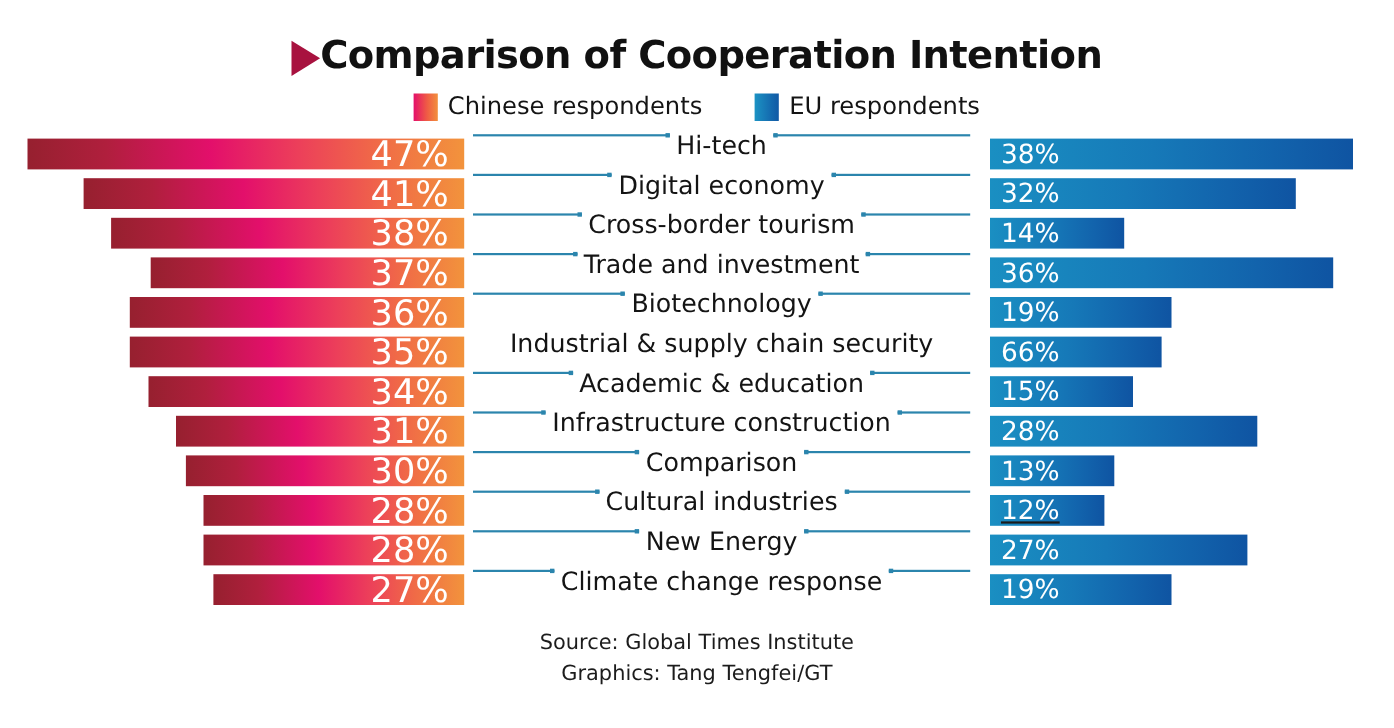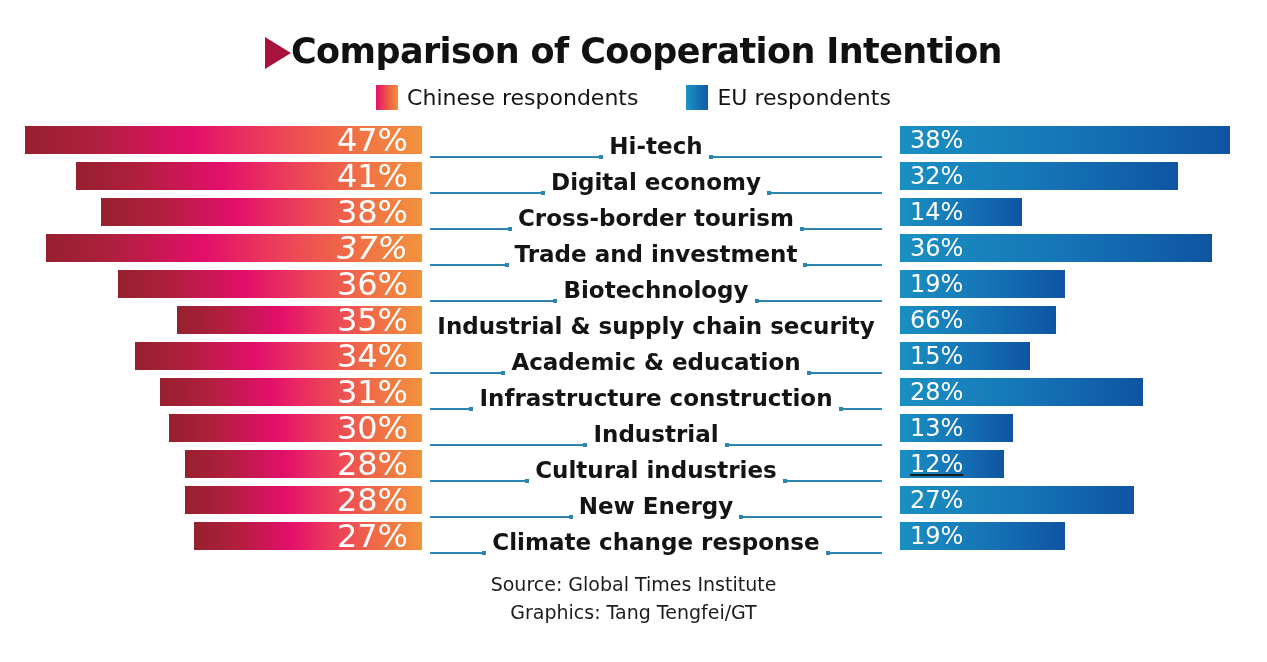--- a/index.html
+++ b/index.html
@@ -138,24 +138,23 @@
   }
 
   
   .center {
     position: absolute;
     left: 430px;
     right: 385px;           
     top: 0;
     height: 36px;
     display: flex;
-    align-items: flex-end;
+    align-items: flex-start;
     justify-content: center;
     gap: 0;
-    font-weight: bold;
   }
   .conn {
     flex: 1 1 auto;
     height: 2px;
     background: #2b85ad;
     min-width: 0;
     position: relative;
   }
   .conn.left::before,
   .conn.right::after {
@@ -247,21 +246,21 @@
       <div class="center">
         <span class="conn left"></span>
         <span class="center-label">Cross-border tourism</span>
         <span class="conn right"></span>
       </div>
       <div class="bar-right" style="width: 121.52px;">
         <span class="pct">14%</span>
       </div>
     </div>
     <div class="row">
-      <div class="bar-left" style="width: 376px; font-style: italic;">
+      <div class="bar-left" style="width: 285px;">
         <span class="pct">37%</span>
       </div>
       <div class="center">
         <span class="conn left"></span>
         <span class="center-label">Trade and investment</span>
         <span class="conn right"></span>
       </div>
       <div class="bar-right" style="width: 312.48px;">
         <span class="pct">36%</span>
       </div>
@@ -273,21 +272,21 @@
       <div class="center">
         <span class="conn left"></span>
         <span class="center-label">Biotechnology</span>
         <span class="conn right"></span>
       </div>
       <div class="bar-right" style="width: 164.92px;">
         <span class="pct">19%</span>
       </div>
     </div>
     <div class="row">
-      <div class="bar-left" style="width: 245px;">
+      <div class="bar-left" style="width: 304px;">
         <span class="pct">35%</span>
       </div>
       <div class="center">
         <span class="conn left hidden"></span>
         <span class="center-label">Industrial &amp; supply chain security</span>
         <span class="conn right hidden"></span>
       </div>
       <div class="bar-right" style="width: 156.24px;">
         <span class="pct">66%</span>
       </div>
@@ -317,21 +316,21 @@
       <div class="bar-right" style="width: 243.04px;">
         <span class="pct">28%</span>
       </div>
     </div>
     <div class="row">
       <div class="bar-left" style="width: 253.5px;">
         <span class="pct">30%</span>
       </div>
       <div class="center">
         <span class="conn left"></span>
-        <span class="center-label">Industrial</span>
+        <span class="center-label">Comparison</span>
         <span class="conn right"></span>
       </div>
       <div class="bar-right" style="width: 112.84px;">
         <span class="pct">13%</span>
       </div>
     </div>
     <div class="row">
       <div class="bar-left" style="width: 236.6px;">
         <span class="pct">28%</span>
       </div>

